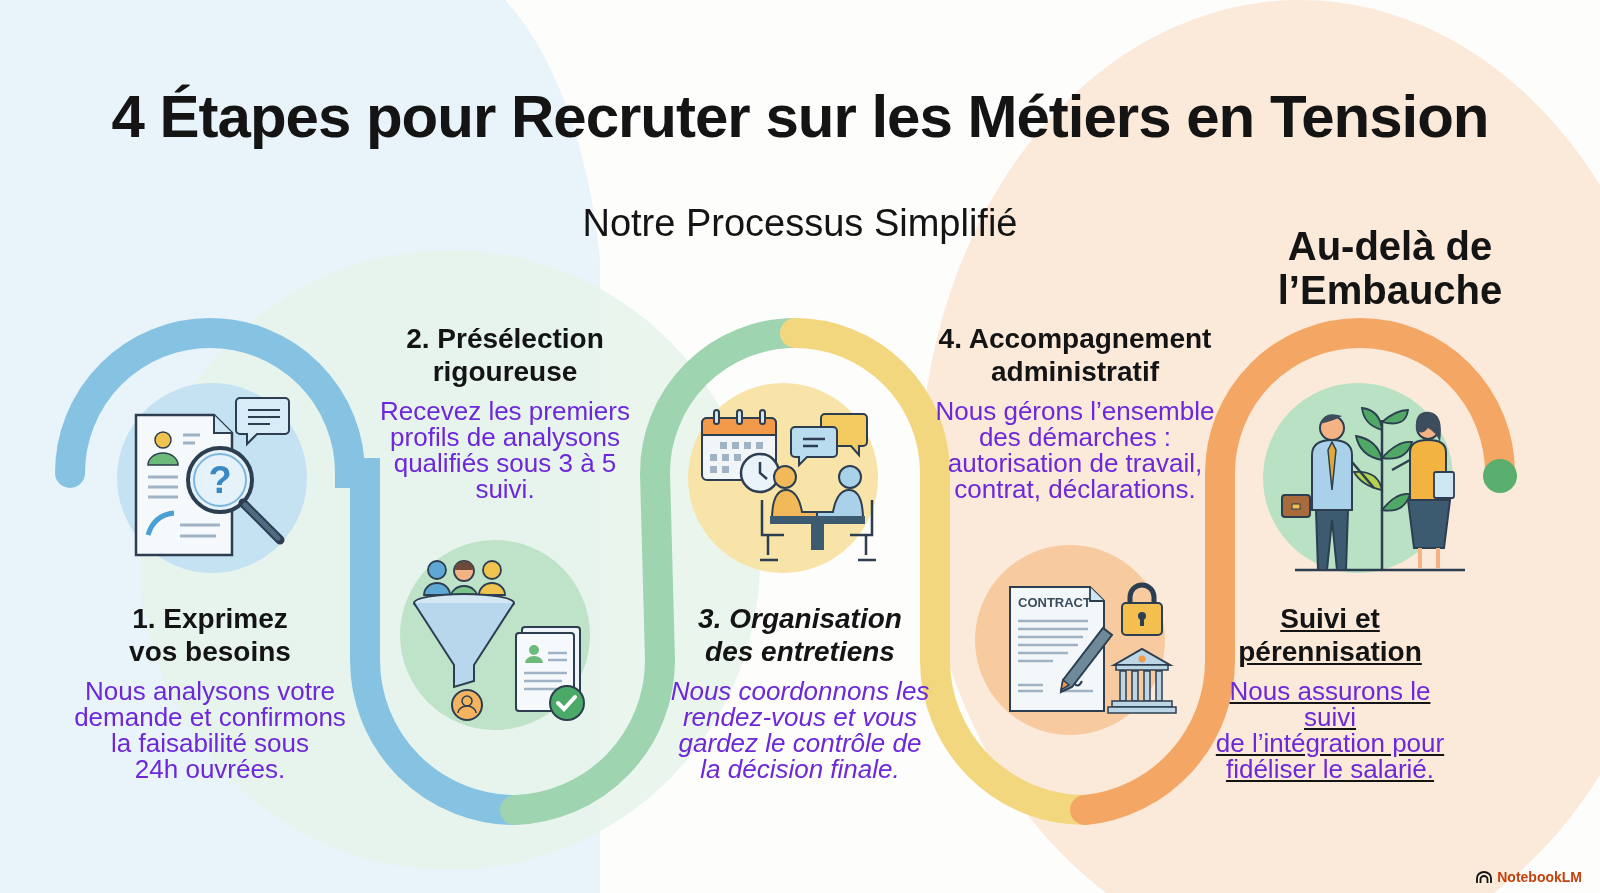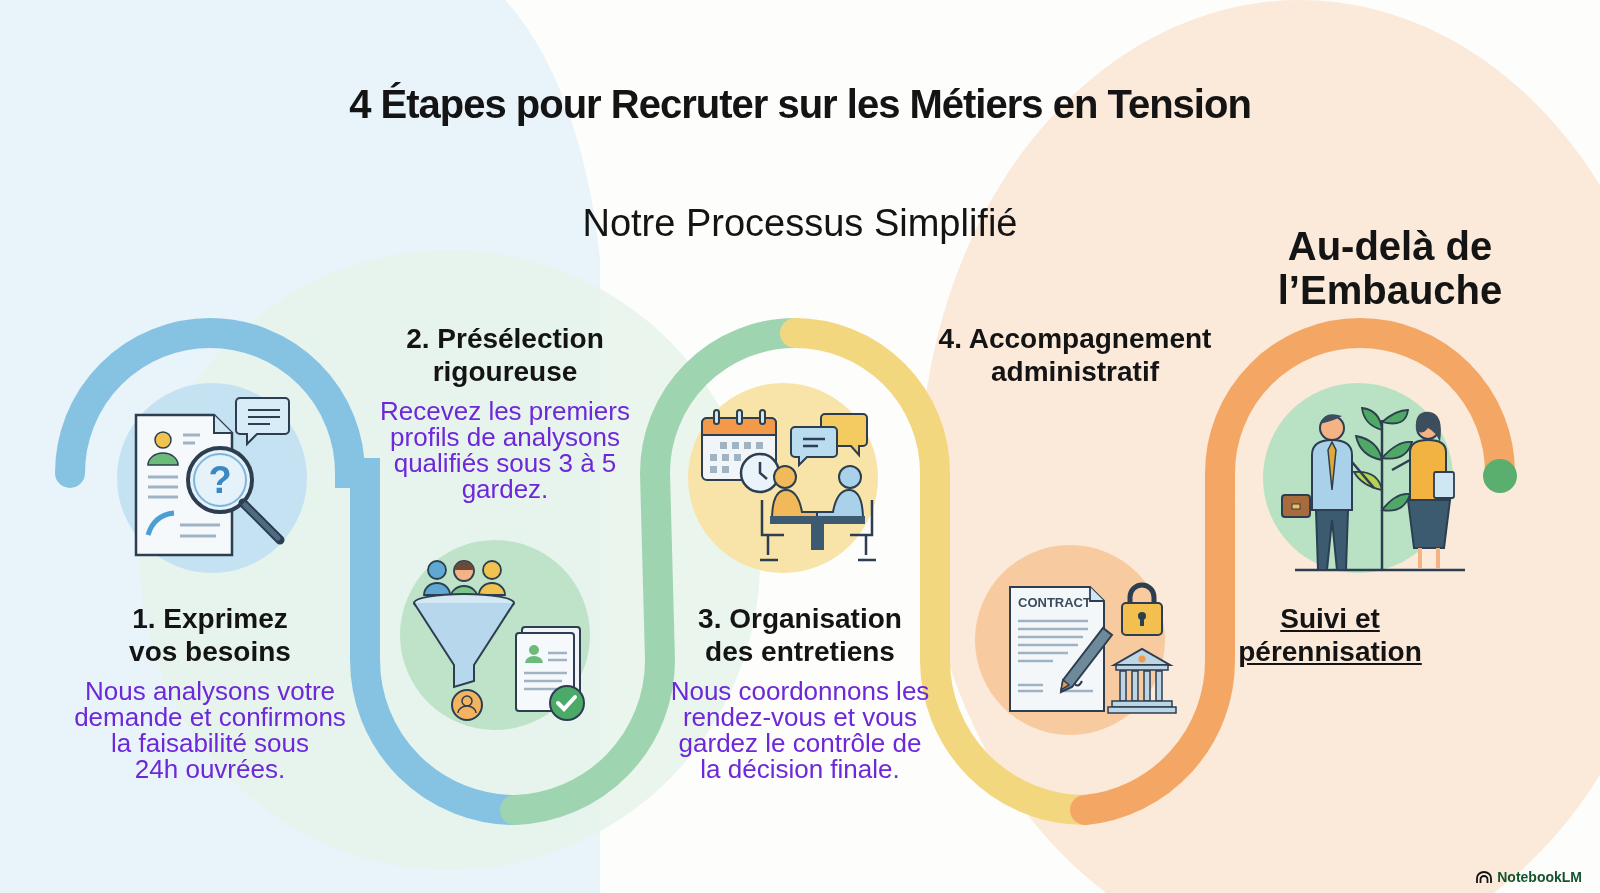--- a/index.html
+++ b/index.html
@@ -1,24 +1,24 @@
 <!DOCTYPE html>
 <html><head>
 <meta charset="utf-8">
 <style>
   html,body{margin:0;padding:0;}
   body{width:1600px;height:893px;overflow:hidden;position:relative;background:#fdfdfc;font-family:"Liberation Sans","DejaVu Sans",sans-serif;color:#141414;}
   .bg{position:absolute;inset:0;}
-  .title{position:absolute;left:0;width:1600px;top:82px;text-align:center;font-size:40px;font-weight:700;letter-spacing:-1px;margin:0;}
+  .title{position:absolute;left:0;width:1600px;top:82px;text-align:center;font-size:60px;font-weight:700;letter-spacing:-1px;margin:0;}
   .subtitle{position:absolute;left:500px;width:600px;top:202px;text-align:center;font-size:38px;font-weight:400;margin:0;}
   .side-title{position:absolute;left:1240px;width:300px;top:224px;text-align:center;font-size:40px;font-weight:700;line-height:44px;margin:0;}
   .step{position:absolute;text-align:center;}
   .step h3{margin:8px;font-size:28px;font-weight:700;line-height:33px;}
   .step p{margin:10px 0 0 0;font-size:26px;line-height:26px;color:#6d28d9;}
-  .footer{position:absolute;right:18px;bottom:8px;font-size:14px;font-weight:700;display:flex;align-items:center;gap:5px;color:#14532d;}
+  .footer{position:absolute;right:18px;bottom:8px;font-size:14px;font-weight:700;display:flex;align-items:center;gap:5px;color:#c2410c;}
   svg.ic{position:absolute;overflow:visible;}
 </style>
 </head>
 <body>
 
 <svg class="bg" width="1600" height="893" viewBox="0 0 1600 893">
   <rect width="1600" height="893" fill="#fdfdfc"></rect>
   <path d="M0 0 L505 0 C560 60 590 160 600 260 L600 893 L0 893 Z" fill="#e8f3fa"></path>
   <circle cx="450" cy="560" r="310" fill="#e6f3ea" opacity="0.85"></circle>
   <ellipse cx="1300" cy="480" rx="380" ry="480" fill="#fbe7d6" opacity="0.9"></ellipse>
@@ -201,34 +201,36 @@
   <path d="M130 148 v20 M148 148 v20" stroke="#f4b384" stroke-width="4"></path>
 </svg>
 
 <div class="step" style="left:70px;top:594px;width:280px;text-align:center;">
   <h3><span>1. Exprimez</span><br><span>vos besoins</span></h3>
   <p><span>Nous analysons votre</span><br><span>demande et confirmons</span><br><span>la faisabilité sous</span><br><span>24h ouvrées.</span></p>
 </div>
 
 <div class="step" style="left:365px;top:314px;width:280px;">
   <h3><span>2. Présélection</span><br><span>rigoureuse</span></h3>
-  <p><span>Recevez les premiers</span><br><span>profils de analysons</span><br><span>qualifiés sous 3 à 5</span><br><span>gardez.</span></p>
-</div>
-
-<div class="step" style="left:655px;top:594px;width:290px;">
+  <p><span>Recevez les premiers</span><br><span>profils de analysons</span><br><span>qualifiés sous 3 à 5</span><br><span>suivi.</span></p>
+</div>
+
+<div class="step" style="left:655px;top:594px;width:290px;font-style:italic;">
   <h3><span>3. Organisation</span><br><span>des entretiens</span></h3>
   <p><span>Nous coordonnons les</span><br><span>rendez-vous et vous</span><br><span>gardez le contrôle de</span><br><span>la décision finale.</span></p>
 </div>
 
 <div class="step" style="left:925px;top:314px;width:300px;">
   <h3><span>4. Accompagnement</span><br><span>administratif</span></h3>
+  <p><span>Nous gérons l’ensemble</span><br><span>des démarches :</span><br><span>autorisation de travail,</span><br><span>contrat, déclarations.</span></p>
 </div>
 
 <div class="step" style="left:1200px;top:594px;width:260px;text-decoration:underline;">
   <h3><span>Suivi et</span><br><span>pérennisation</span></h3>
+  <p><span>Nous assurons le suivi</span><br><span>de l’intégration pour</span><br><span>fidéliser le salarié.</span></p>
 </div>
 
 <div class="footer">
   <svg width="16" height="13" viewBox="0 0 16 13">
     <path d="M1 12 V7 a7 6 0 0 1 14 0 V12" fill="none" stroke="#111" stroke-width="1.8"></path>
     <path d="M4.5 12 V8 a3.5 3 0 0 1 7 0 V12" fill="none" stroke="#111" stroke-width="1.8"></path>
   </svg>
   <span>NotebookLM</span>
 </div>
 

